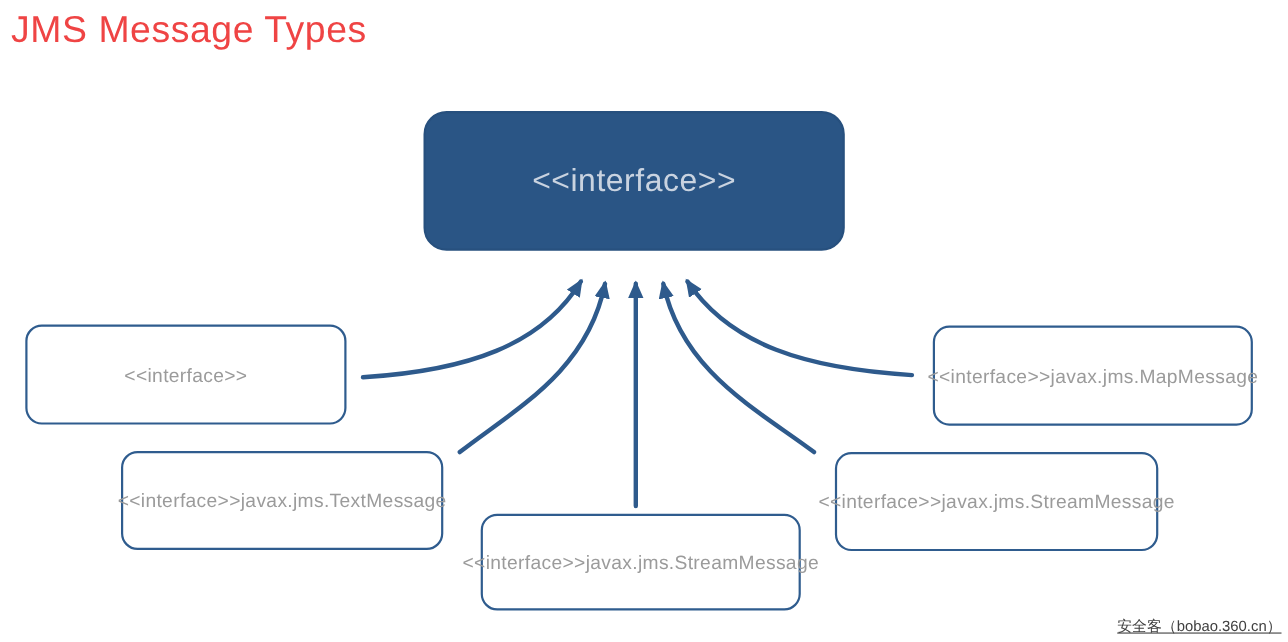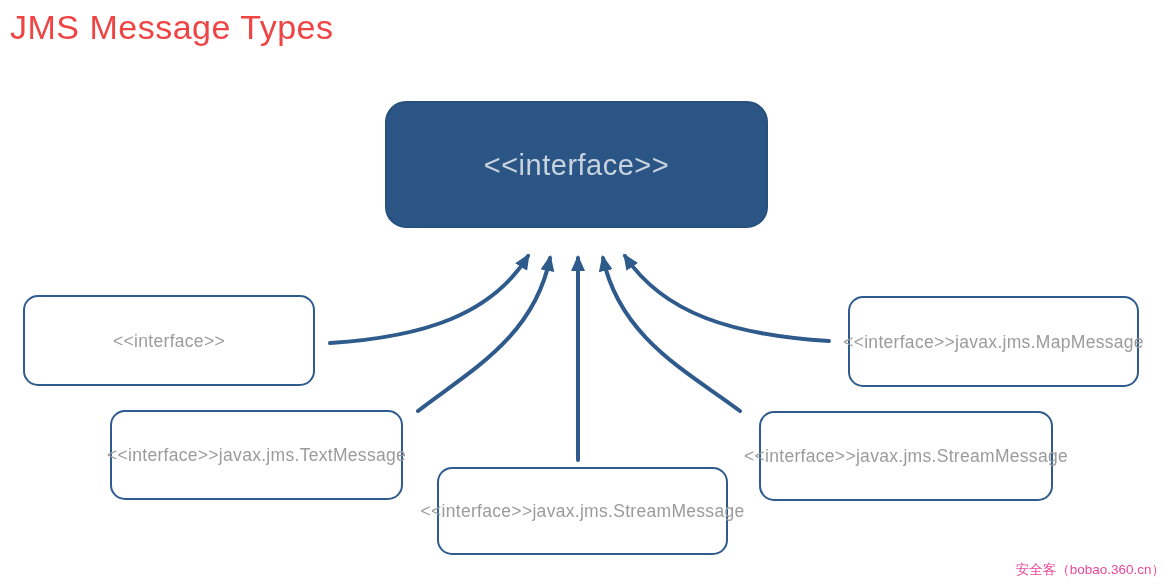--- a/index.html
+++ b/index.html
@@ -62,21 +62,22 @@
   .node-map    { left: 110px; top: 410px; width: 293px; height: 90px; }
   .node-object { left: 437px; top: 467px; width: 291px; height: 88px; }
   .node-stream { left: 759px; top: 411px; width: 294px; height: 90px; }
   .node-text   { left: 848px; top: 296px; width: 291px; height: 91px; }
   .watermark {
     position: absolute;
     right: 6px;
     bottom: 5px;
     font-size: 13.5px;
     font-weight: 500;
-    color: #ec4899;
+    color: #404040;
+    text-decoration: underline;
   }
 </style>
 </head>
 <body>
 
 <div id="stage">
 
   <div class="page-title">JMS Message Types</div>
 
   <svg id="arrow-layer" viewBox="0 0 1171 584">

